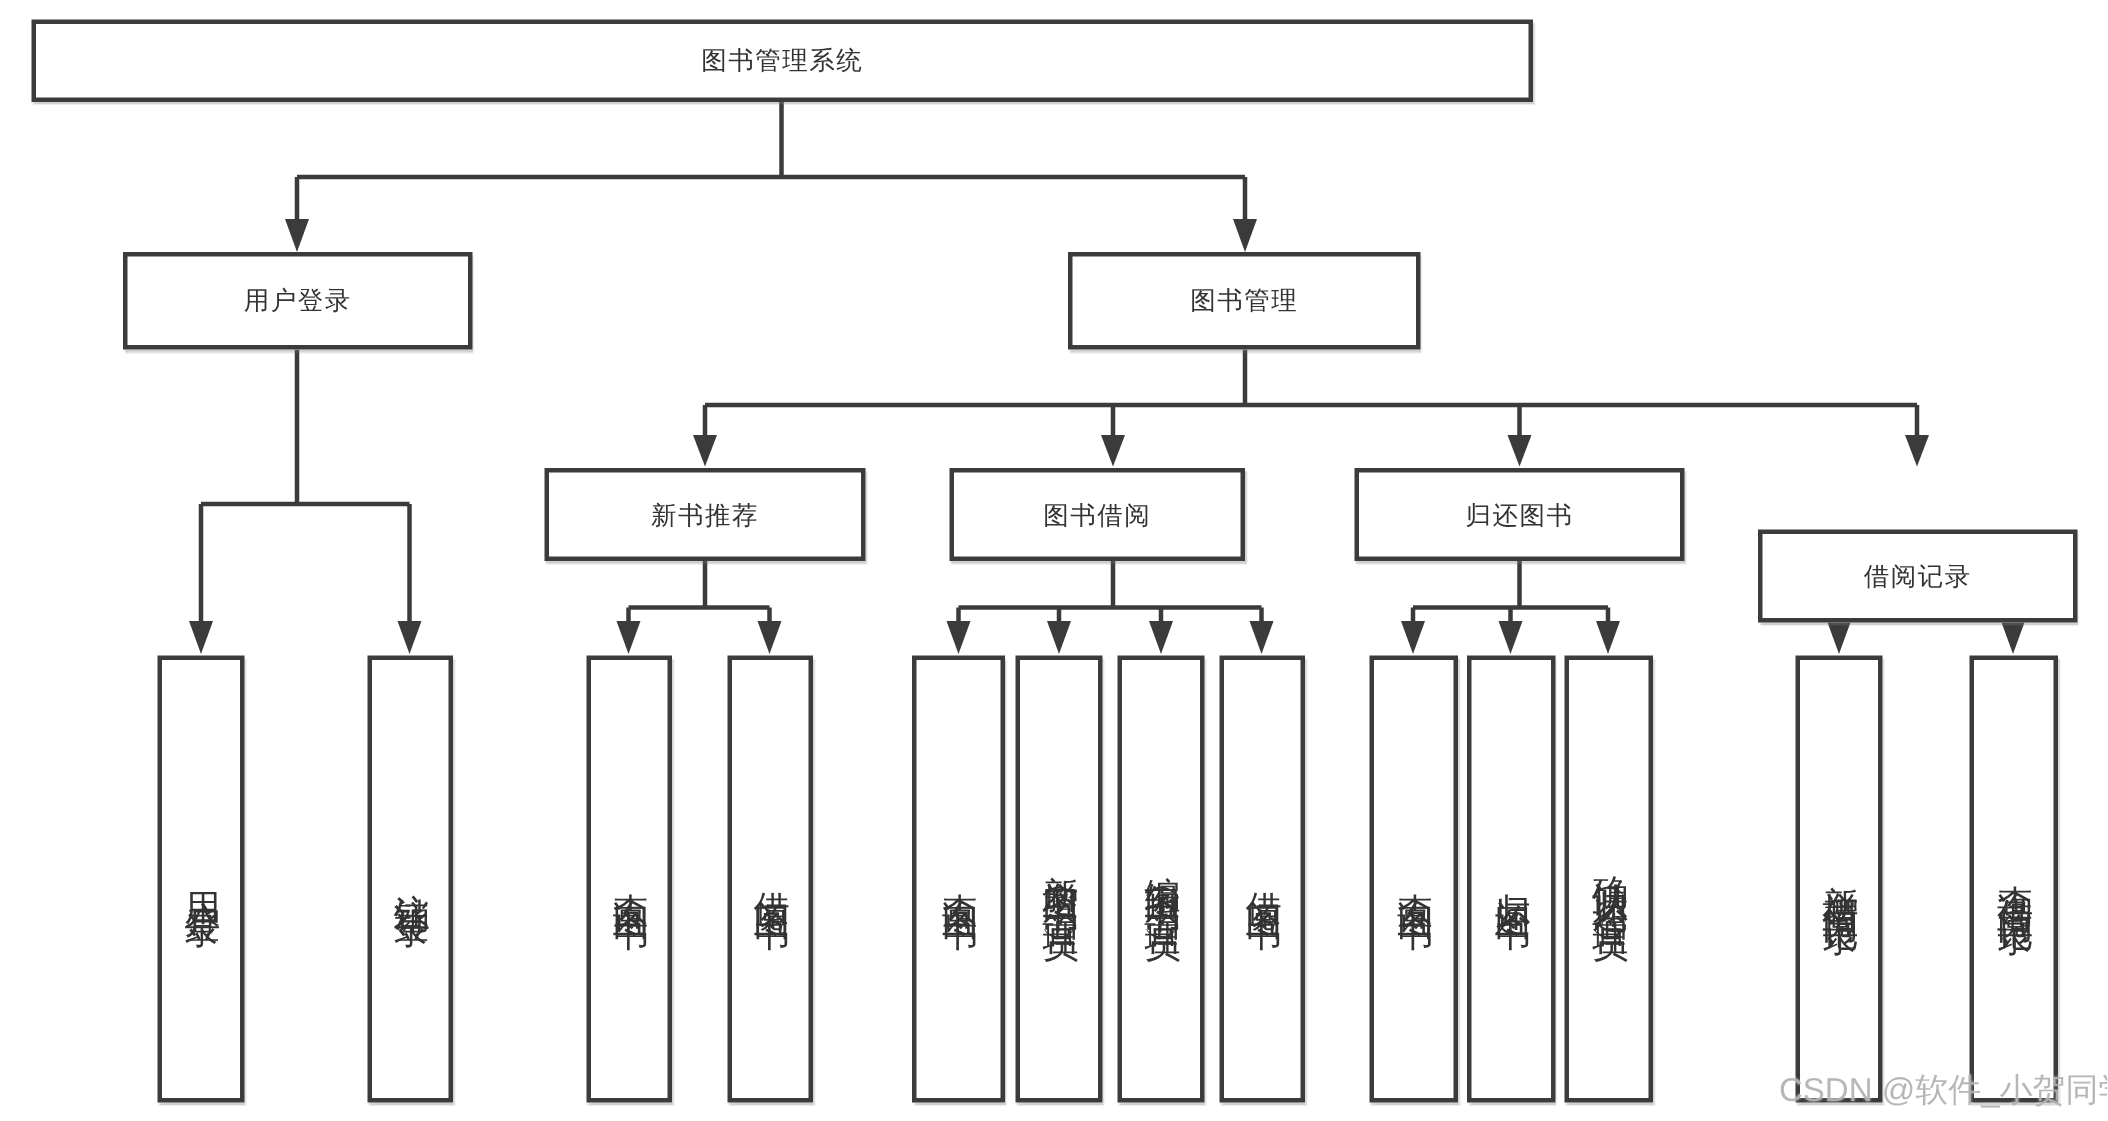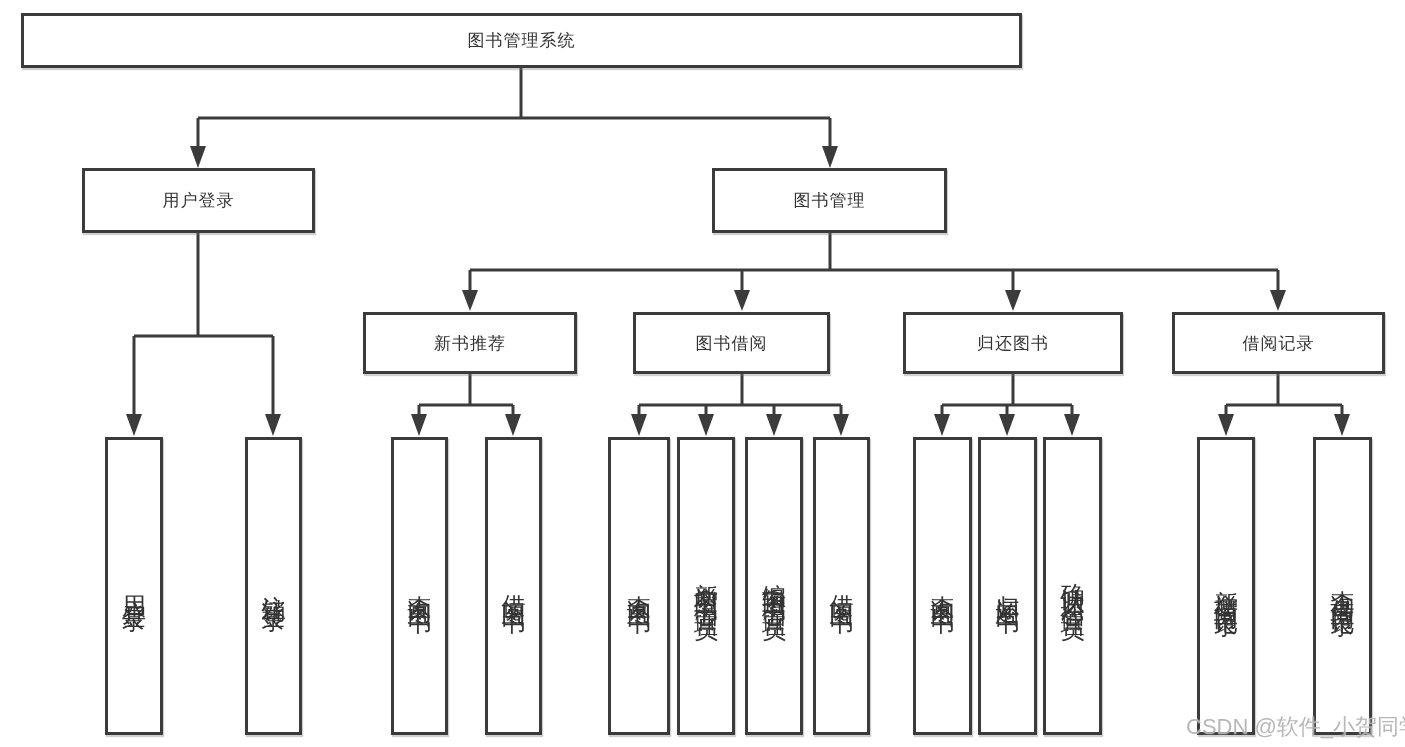--- a/index.html
+++ b/index.html
@@ -48,21 +48,21 @@
     line-height: 1;
     white-space: nowrap;
   }
   .root-box   { left: 21px;  top: 13px;  width: 1001px; height: 55px; }
   .l2-0       { left: 82px;  top: 168px; width: 233px;  height: 65px; }
   .l2-1       { left: 712px; top: 168px; width: 235px;  height: 65px; }
   .l3         { top: 312px; height: 62px; }
   .l3-0 { left: 363px;  width: 214px; }
   .l3-1 { left: 633px;  width: 197px; }
   .l3-2 { left: 903px;  width: 220px; }
-  .l3-3 { left: 1172px; width: 213px; }
+  .l3-3 { left: 1172px; width: 213px; margin-top: 41px; }
   .watermark {
     position: absolute;
     left: 1186px;
     top: 712px;
     width: 215px;
     font-size: 22px;
     color: #b4b4b4;
     opacity: 0.95;
     white-space: nowrap;
     text-shadow: 0 0 2px rgba(255,255,255,0.8);

